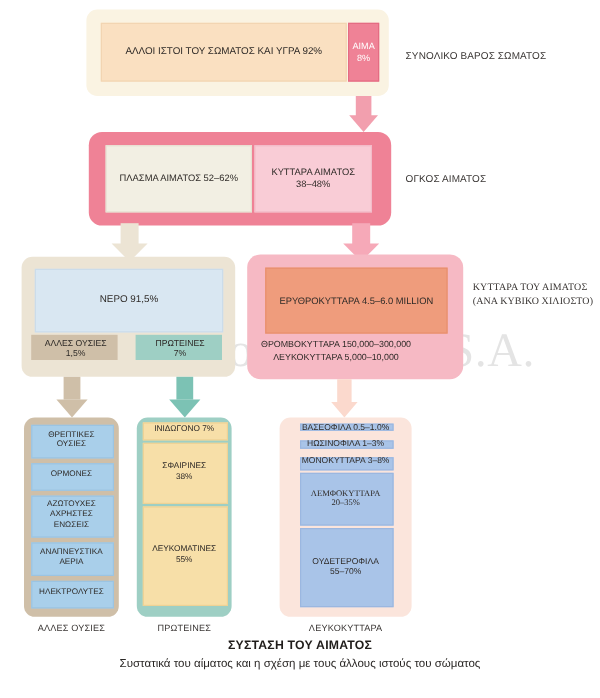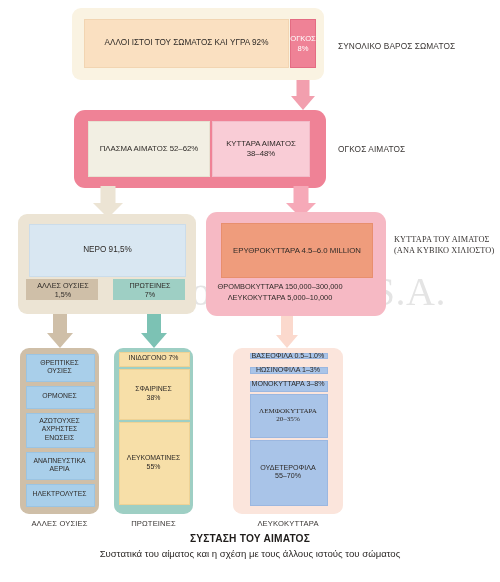--- a/index.html
+++ b/index.html
@@ -202,21 +202,21 @@
 
 <div id="stage">
 
   <div id="watermark">© MendorEditions S.A.</div>
 
   <div class="box" id="row1-shell"></div>
   <div class="box" id="row1-other"></div>
   <div class="ctext" id="row1-other-t">ΑΛΛΟΙ ΙΣΤΟΙ ΤΟΥ ΣΩΜΑΤΟΣ ΚΑΙ ΥΓΡΑ 92%</div>
   <div class="box" id="row1-blood"></div>
   <div class="ctext" id="row1-blood-t">
-    <span>ΟΓΚΟΣ</span>
+    <span>ΑΙΜΑ</span>
     <span>8%</span>
   </div>
   <div class="lbl" style="left:338px; top:41px;">ΣΥΝΟΛΙΚΟ ΒΑΡΟΣ ΣΩΜΑΤΟΣ</div>
 
   <div class="arrow" style="left:291px; top:80px; width:24px; height:30px;">
     <div class="stem" style="width:13px; height:17px; background:#f29fae;"></div>
     <div class="head" style="border-left-width:12px; border-right-width:12px; border-top:14px solid #f29fae;"></div>
   </div>
 
   <div class="box" id="row2-shell"></div>

